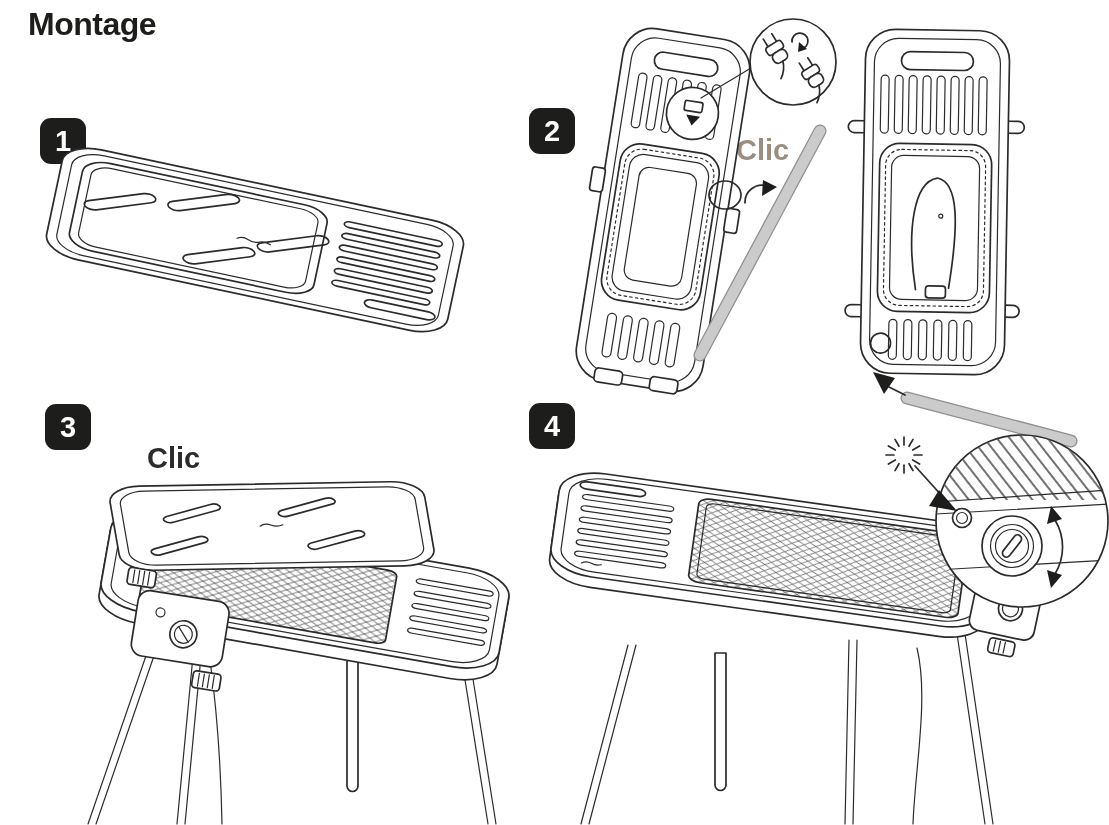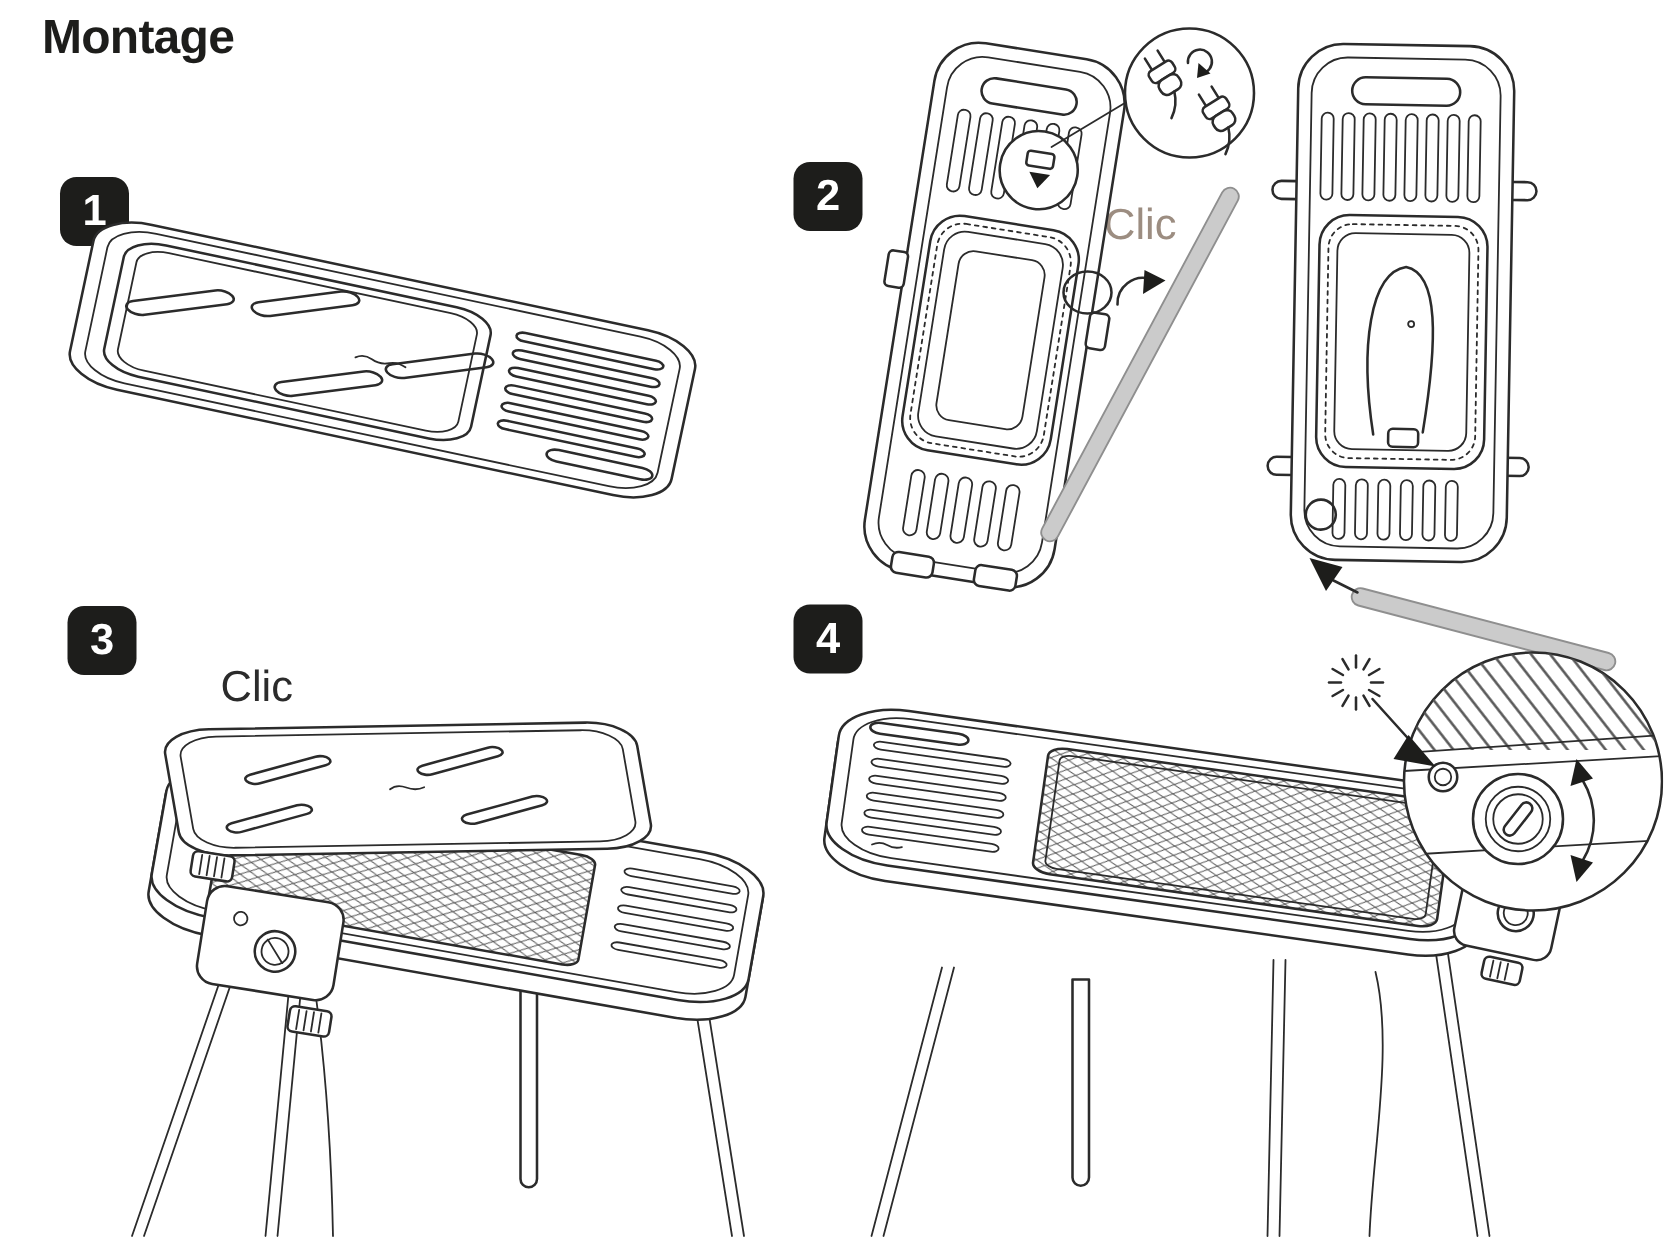--- a/index.html
+++ b/index.html
@@ -1,21 +1,21 @@
 <!DOCTYPE html>
 <html><head>
 <meta charset="utf-8">
 <style>
   html,body{margin:0;padding:0;background:#fff}
   body{width:1109px;height:825px;overflow:hidden;font-family:"Liberation Sans",sans-serif}
   .canvas{position:relative;width:945px;height:825px;background:#fff}
   .title{position:absolute;left:28px;top:6px;font-size:32px;font-weight:bold;color:#1d1d1b;letter-spacing:-.5px}
   .badge{position:absolute;width:46px;height:46px;border-radius:11px;background:#1d1d1b;color:#fff;
          display:flex;align-items:center;justify-content:center;font-size:29px;font-weight:bold}
-  .clic{position:absolute;font-size:29px;font-weight:normal;color:#2b2b2b}
+  .clic{position:absolute;font-size:29px;font-weight:bold;color:#2b2b2b}
   .clic.taupe{color:#9c8d81}
   svg{position:absolute}
   .ln{fill:none;stroke:#2b2b2b;stroke-width:1.7;stroke-linecap:round;stroke-linejoin:round}
   .thin{stroke-width:1.2}
   .fw{fill:#fff;stroke:#2b2b2b;stroke-width:1.7;stroke-linejoin:round}
   .dots{stroke-dasharray:2.5 3.2}
   .blk{fill:#1d1d1b;stroke:none}
   .arr{fill:none;stroke:#1d1d1b;stroke-width:9;stroke-linecap:round}
   .rodE{fill:none;stroke:#8f8f8f;stroke-width:13;stroke-linecap:round}
   .rod{fill:none;stroke:#cbcbcb;stroke-width:10.5;stroke-linecap:round}

